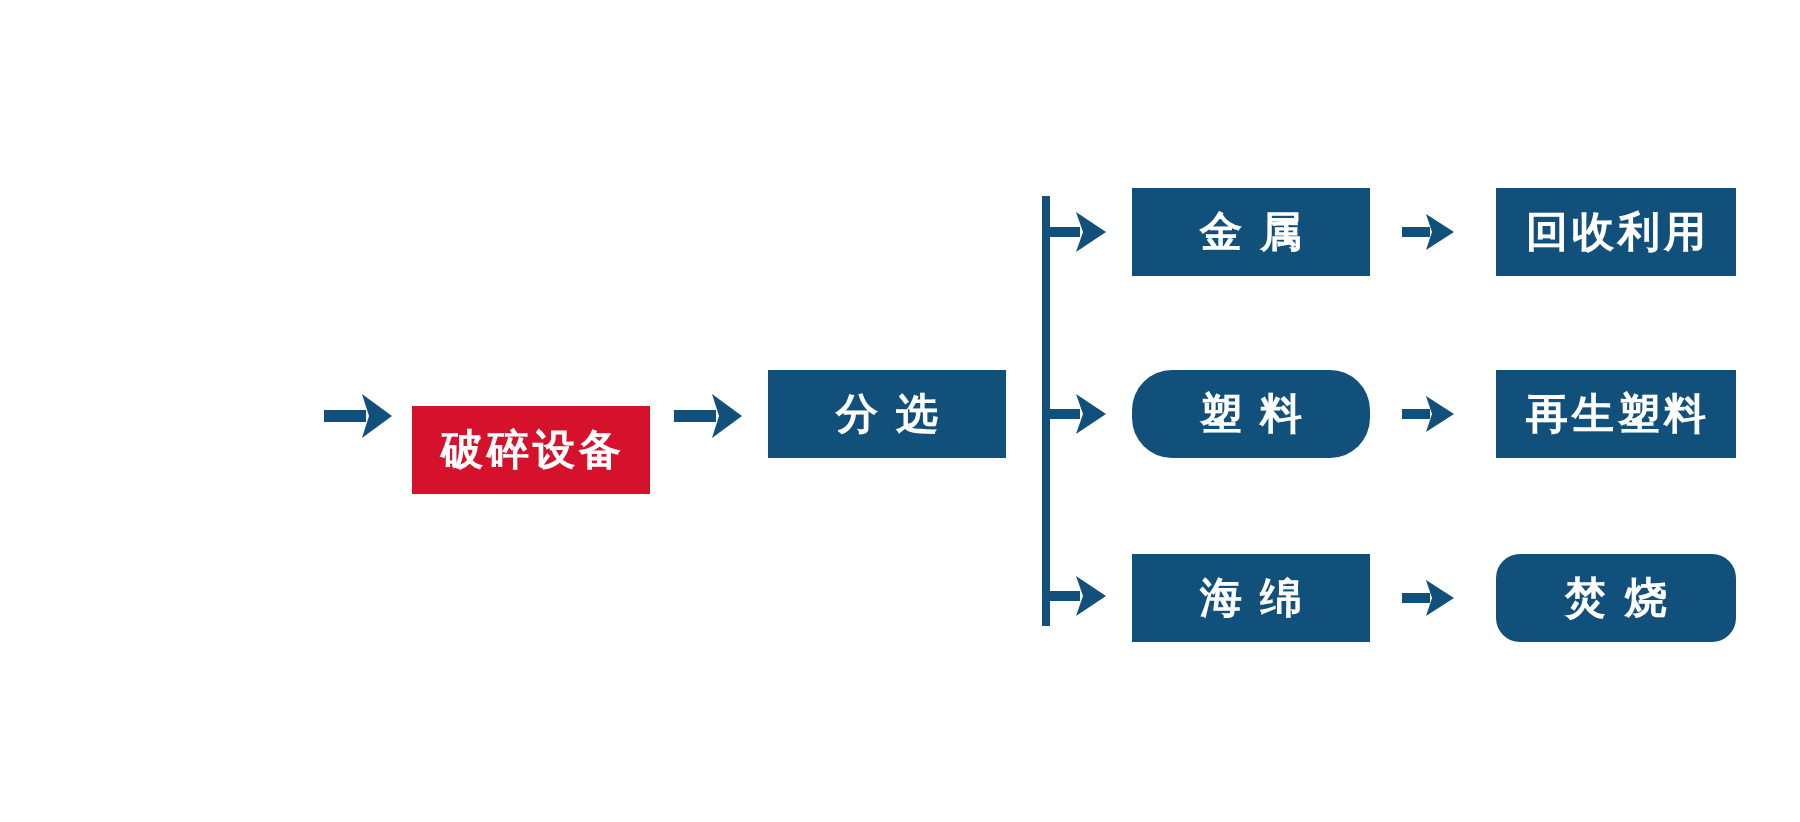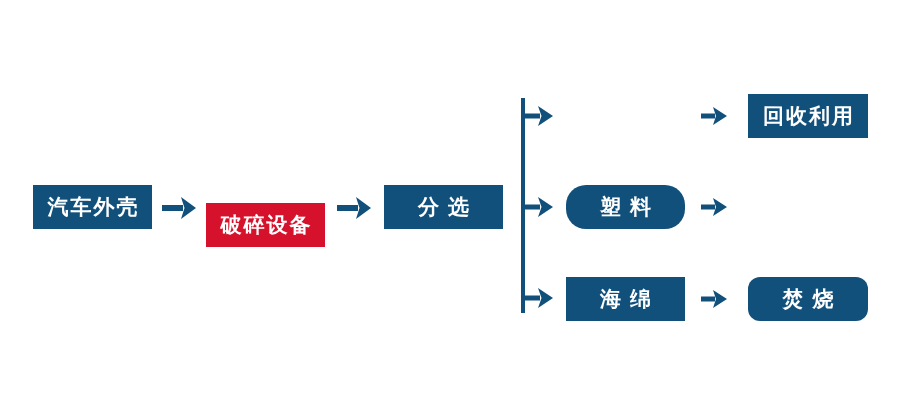--- a/index.html
+++ b/index.html
@@ -40,21 +40,20 @@
     left:521px;top:98px;
     width:4px;height:215px;
     background:var(--blue);
   }
 </style>
 </head>
 <body>
 
 <div class="canvas">
 
-  <div class="node" style="left:33px;top:185px;">汽车外壳</div>
 
   <div class="arrow" style="left:162px;top:196px;">
     <svg width="34" height="24" viewBox="0 0 34 24">
       <rect x="0" y="9" width="21" height="6"></rect>
       <path d="M19 1 L34 12 L19 23 L22.5 12 Z"></path>
     </svg>
   </div>
 
   <div class="node red" style="left:206px;top:203px;">破碎设备</div>
 
@@ -81,35 +80,37 @@
       <path d="M15 2 L30 12 L15 22 L18.5 12 Z"></path>
     </svg>
   </div>
   <div class="arrow" style="left:523px;top:286px;">
     <svg width="30" height="24" viewBox="0 0 30 24">
       <rect x="0" y="9.5" width="17" height="5"></rect>
       <path d="M15 2 L30 12 L15 22 L18.5 12 Z"></path>
     </svg>
   </div>
 
+  <div class="node wide2" style="left:566px;top:94px;">金属</div>
   <div class="arrow" style="left:701px;top:104px;">
     <svg width="26" height="24" viewBox="0 0 26 24">
       <rect x="0" y="9.5" width="14" height="5"></rect>
       <path d="M12 3 L26 12 L12 21 L15 12 Z"></path>
     </svg>
   </div>
   <div class="node" style="left:748px;top:94px;width:120px;">回收利用</div>
 
   <div class="node wide2" style="left:566px;top:185px;border-radius:20px;">塑料</div>
   <div class="arrow" style="left:701px;top:195px;">
     <svg width="26" height="24" viewBox="0 0 26 24">
       <rect x="0" y="9.5" width="14" height="5"></rect>
       <path d="M12 3 L26 12 L12 21 L15 12 Z"></path>
     </svg>
   </div>
+  <div class="node" style="left:748px;top:185px;width:120px;">再生塑料</div>
 
   <div class="node wide2" style="left:566px;top:277px;">海绵</div>
   <div class="arrow" style="left:701px;top:287px;">
     <svg width="26" height="24" viewBox="0 0 26 24">
       <rect x="0" y="9.5" width="14" height="5"></rect>
       <path d="M12 3 L26 12 L12 21 L15 12 Z"></path>
     </svg>
   </div>
   <div class="node wide2" style="left:748px;top:277px;width:120px;border-radius:12px;">焚烧</div>
 

